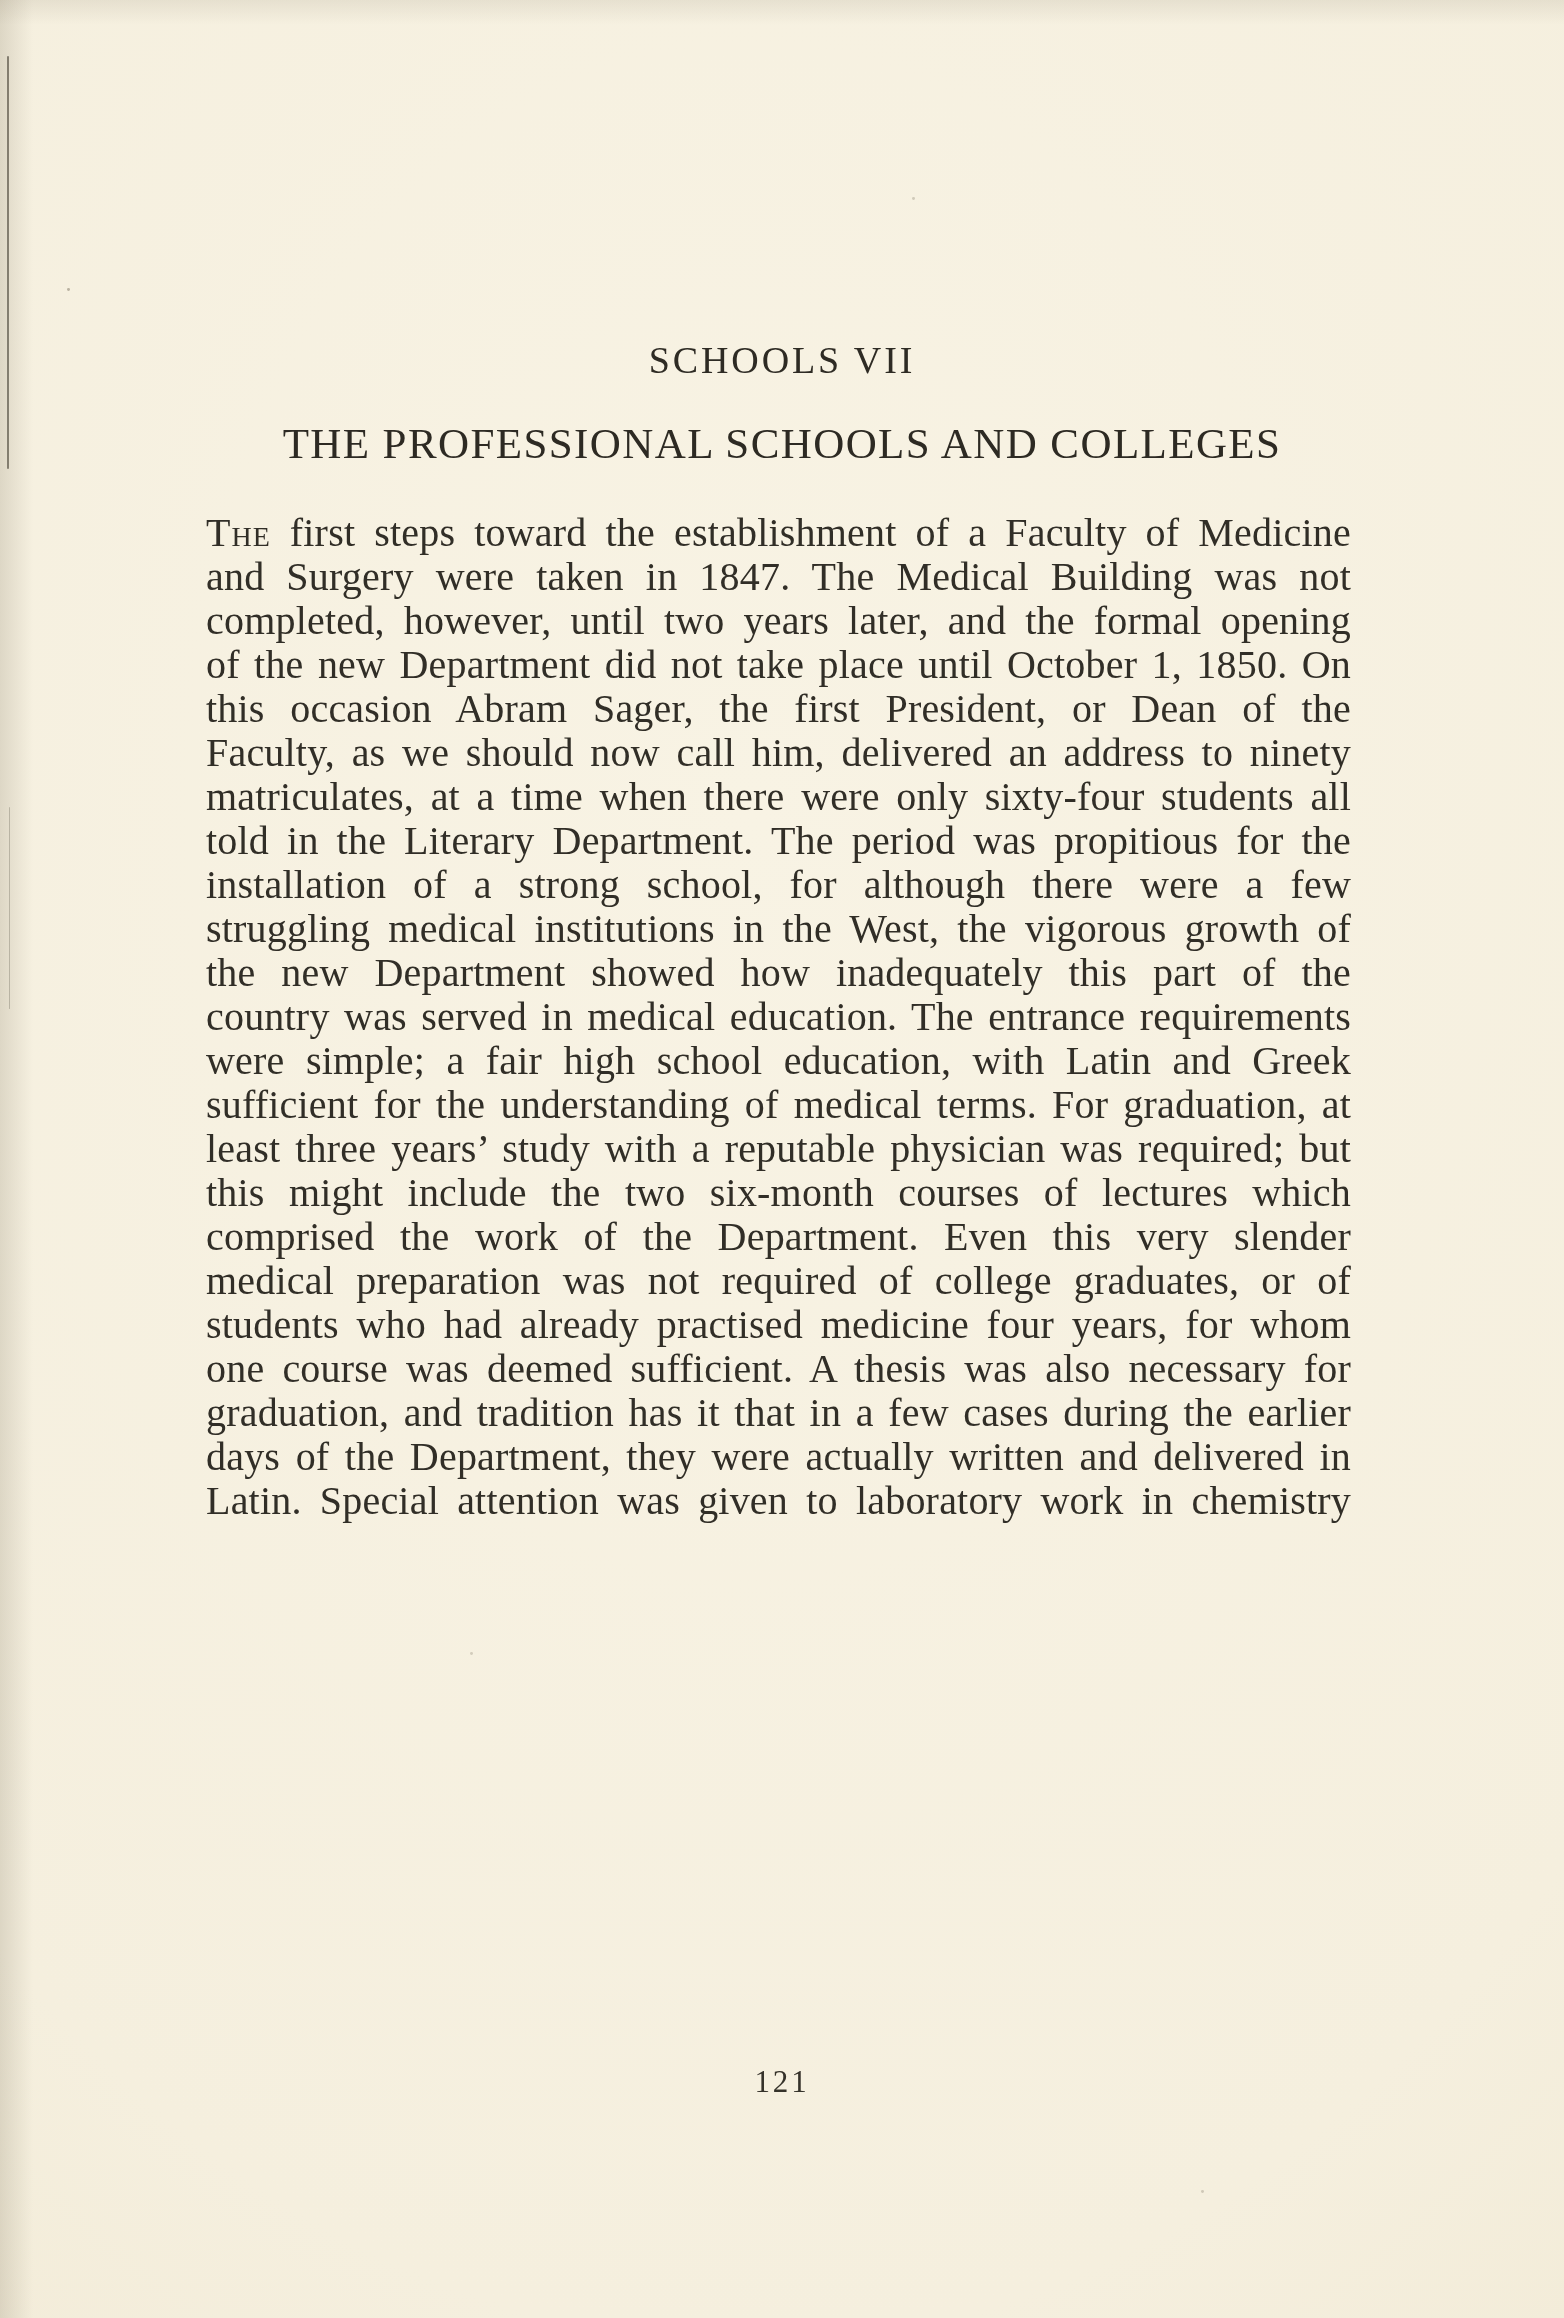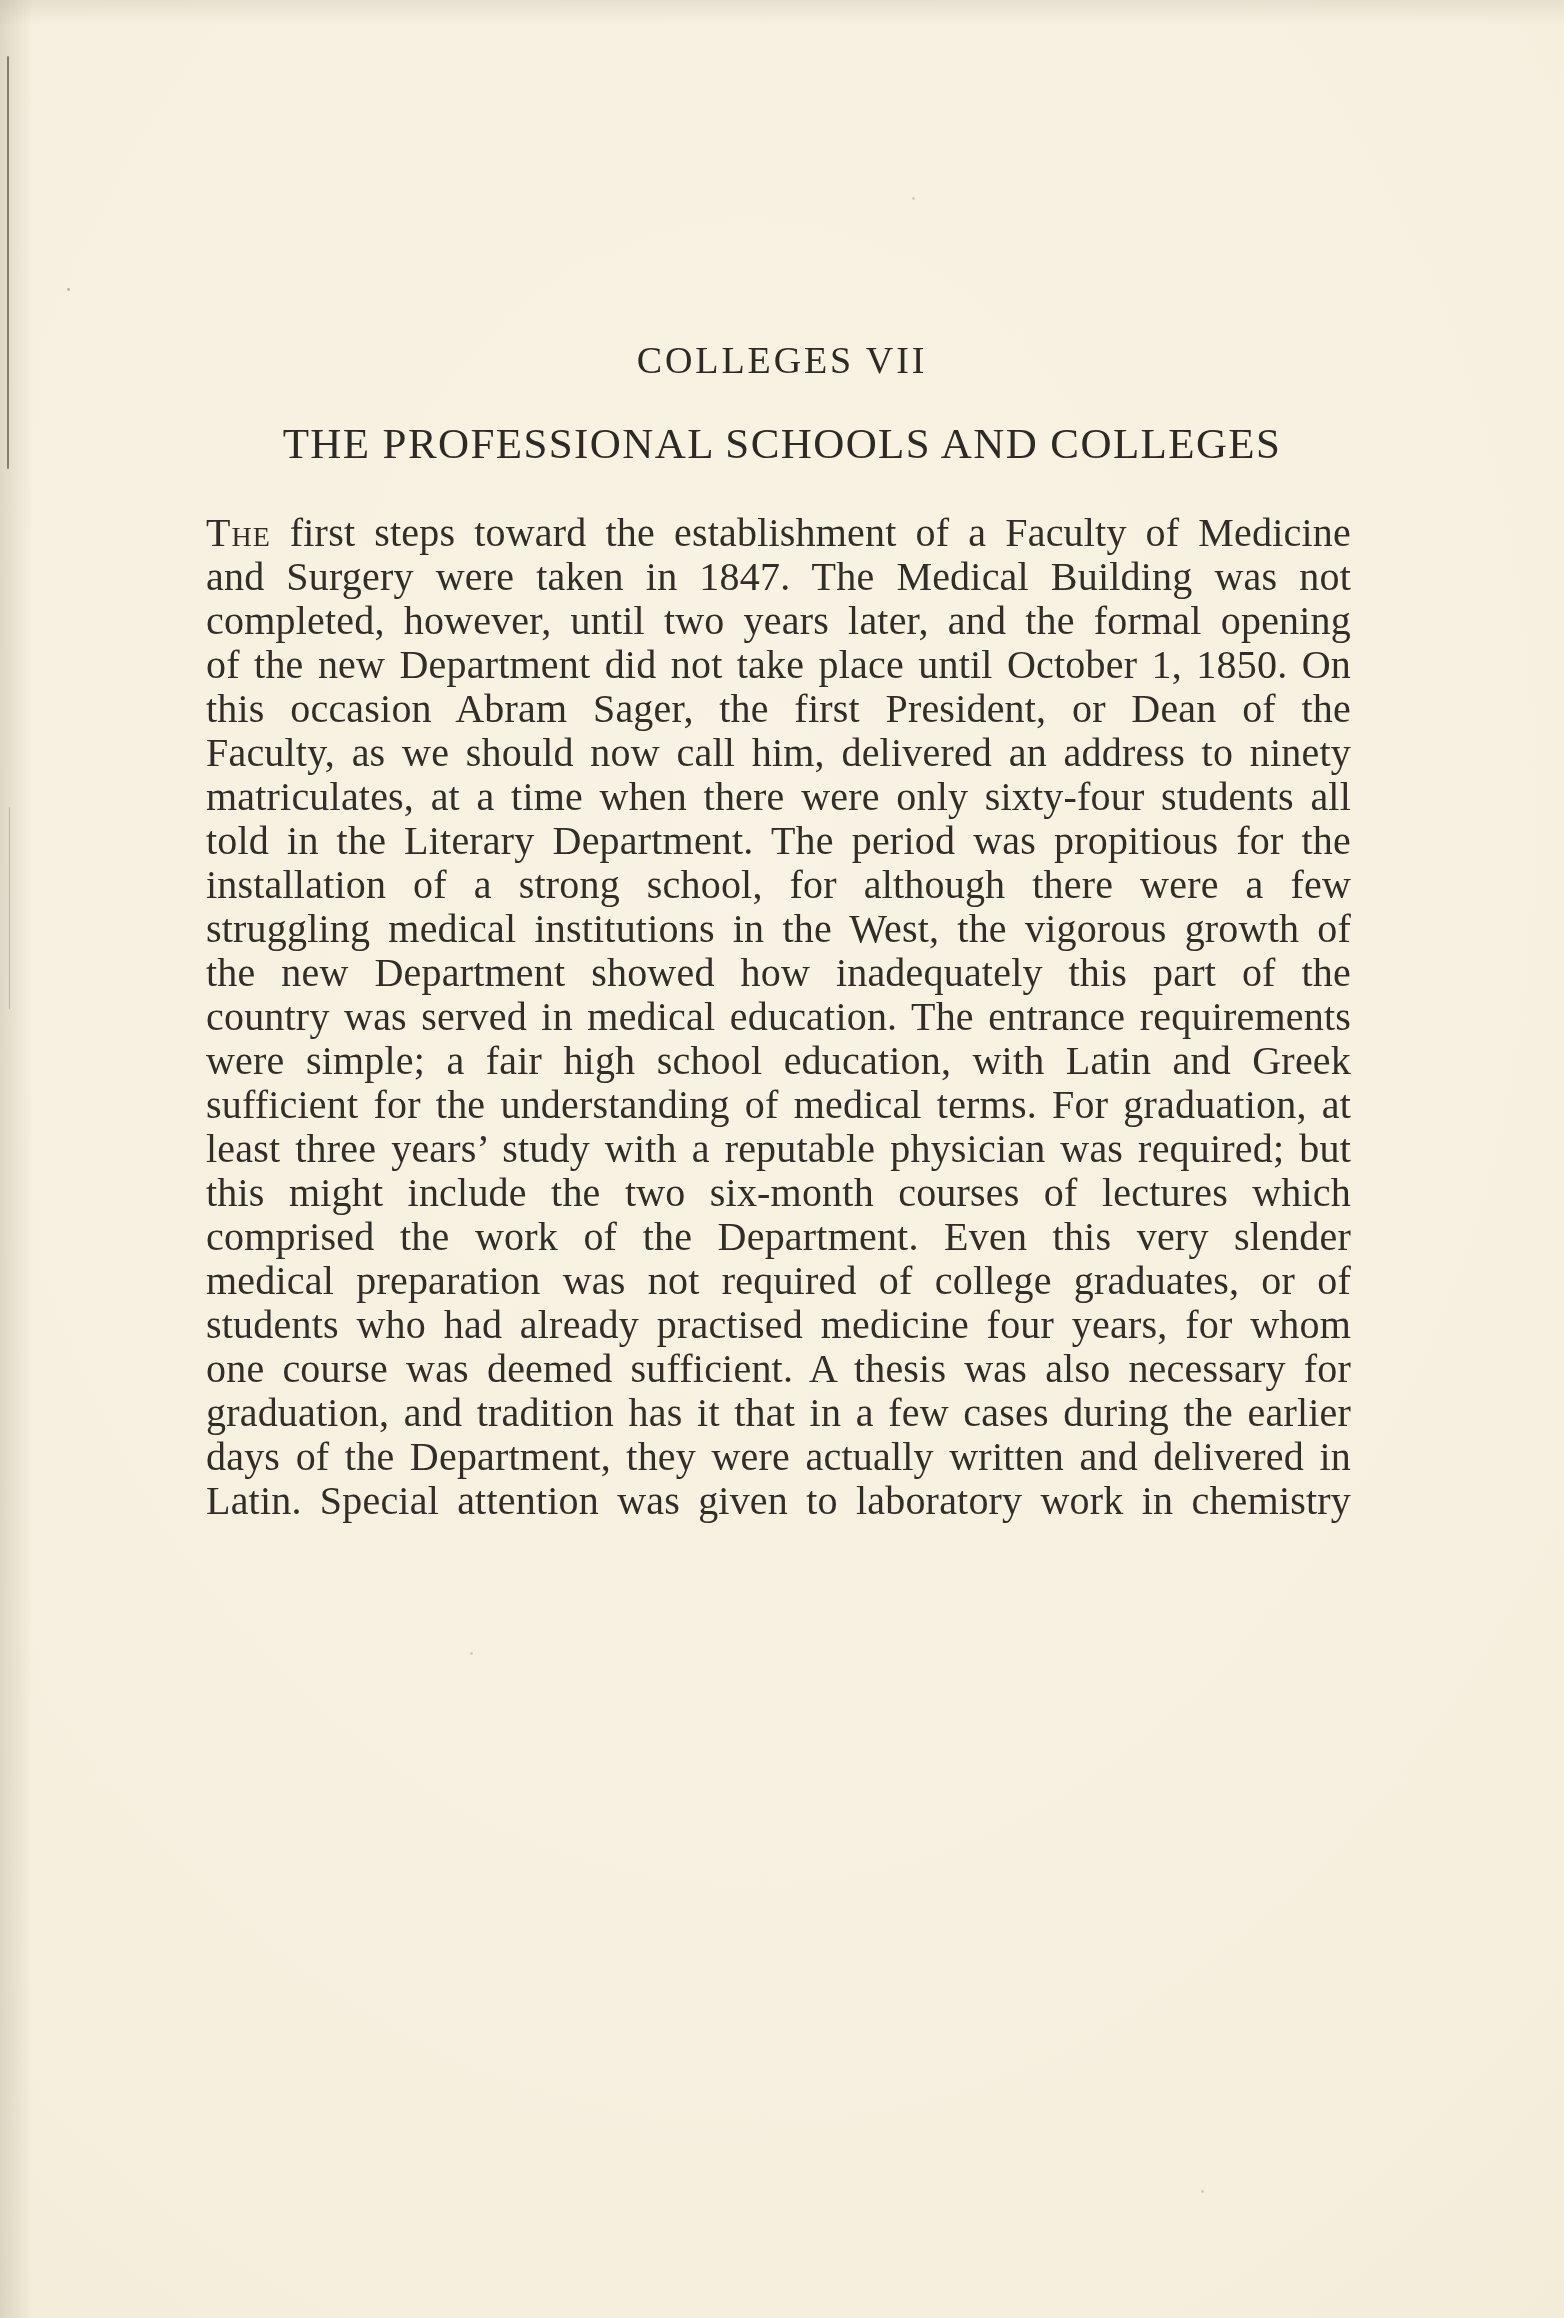--- a/index.html
+++ b/index.html
@@ -115,21 +115,22 @@
 </style>
 </head>
 <body>
 
 <div class="scan-page">
 
   <div class="artifact-line top"></div>
   <div class="artifact-line mid"></div>
   <div class="speck speck-anchor"></div>
 
-  <h2 class="chapter-heading">COLLEGES VII</h2>
+  <h2 class="chapter-heading">SCHOOLS VII</h2>
 
   <h1 class="page-title">THE PROFESSIONAL SCHOOLS AND COLLEGES</h1>
 
   <p class="body-paragraph"><span class="lead-word">The</span><span> first steps toward the establishment of a Faculty of Medicine and Surgery were taken in 1847. The Medical Building was not completed, however, until two years later, and the formal opening of the new Department did not take place until October 1, 1850. On this occasion Abram Sager, the first President, or Dean of the Faculty, as we should now call him, delivered an address to ninety matriculates, at a time when there were only sixty-four students all told in the Literary Department. The period was propitious for the installation of a strong school, for although there were a few struggling medical institutions in the West, the vigorous growth of the new Department showed how inadequately this part of the country was served in medical education. The entrance requirements were simple; a fair high school education, with Latin and Greek sufficient for the understanding of medical terms. For graduation, at least three years’ study with a reputable physician was required; but this might include the two six-month courses of lectures which comprised the work of the Department. Even this very slender medical preparation was not required of college graduates, or of students who had already practised medicine four years, for whom one course was deemed sufficient. A thesis was also necessary for graduation, and tradition has it that in a few cases during the earlier days of the Department, they were actually written and delivered in Latin. Special attention was given to laboratory work in chemistry</span></p>
 
+  <div class="page-number">121</div>
 
 </div>
 
 
 </body></html>

